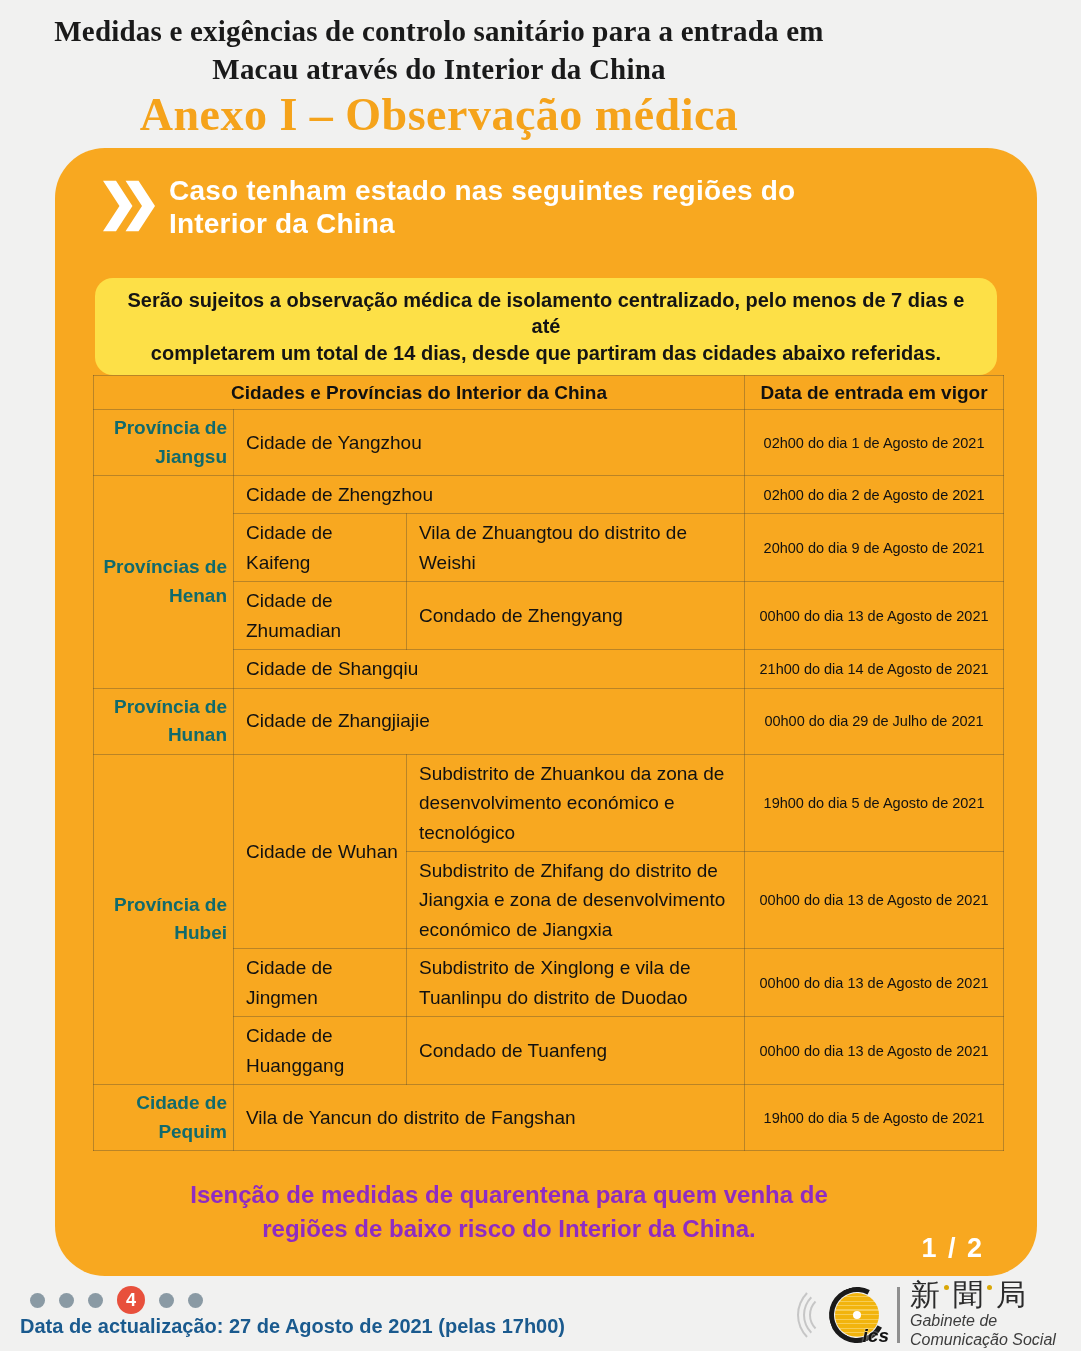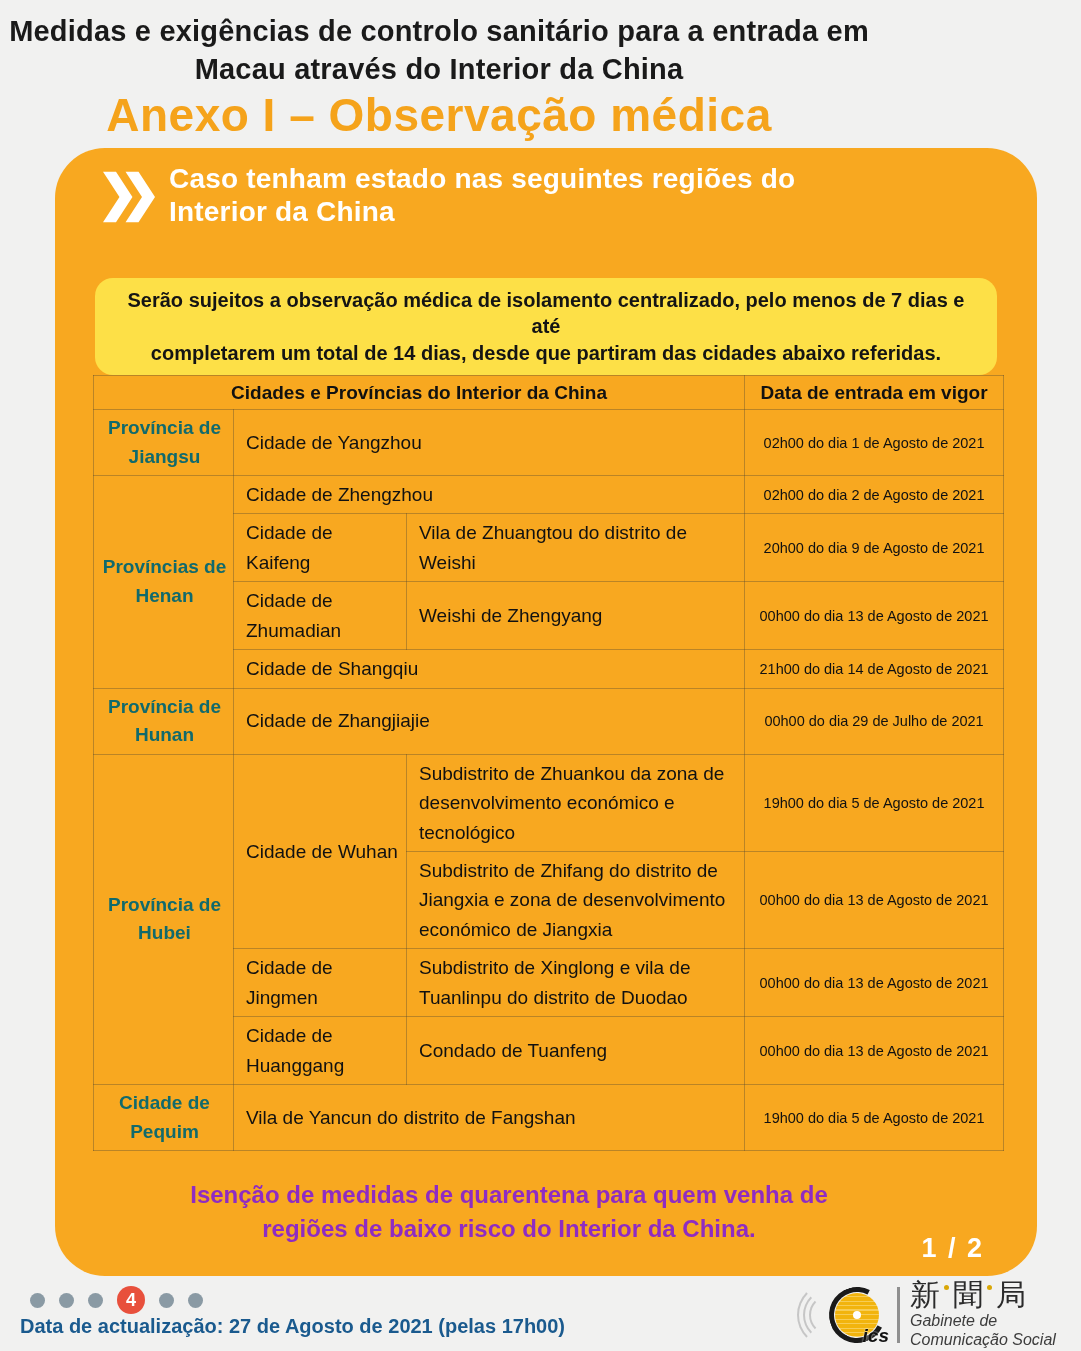--- a/index.html
+++ b/index.html
@@ -1,47 +1,47 @@
 <!DOCTYPE html>
 <html><head>
 <meta charset="utf-8">
 <style>
   * { margin:0; padding:0; box-sizing:border-box; }
   html,body { width:1081px; }
   body { font-family:"Liberation Sans", sans-serif; background:#f1f1f0; }
   #page { position:relative; width:1081px; height:1351px; background:#f1f1f0; overflow:hidden; }
 
   
-  .titles { position:absolute; top:12px; left:0; width:878px; text-align:center; }
+  .titles { position:absolute; top:12px; left:0; width:878px; text-align:center;font-family:Liberation Serif, serif; }
   .title-line { font-size:29px; font-weight:bold; color:#1a1a1a; line-height:1.32; letter-spacing:.2px; }
   .subtitle { font-size:46px; font-weight:bold; color:#f5a31b; line-height:1.05; margin-top:2px; letter-spacing:.5px; }
 
   
   .card { position:absolute; left:55px; top:148px; width:982px; height:1128px;
           background:#f8a820; border-radius:50px; }
 
-  .card-head { position:absolute; left:48px; top:12px; display:flex; align-items:flex-end; }
+  .card-head { position:absolute; left:48px; top:24px; display:flex; align-items:center; }
   .chevrons { width:52px; height:62px; margin-right:14px; flex:0 0 auto; }
   .card-head-text { color:#ffffff; font-size:28px; font-weight:bold; line-height:1.18; padding-top:2px; letter-spacing:.2px; }
 
   .notice { position:absolute; left:40px; top:130px; width:902px; min-height:66px;
             background:#fde047; border-radius:18px; padding:9px 24px;
             display:flex; flex-direction:column; justify-content:center; }
   .notice div { text-align:center; color:#141414; font-size:20px; font-weight:bold; line-height:1.32; }
 
   
   table.regions { position:absolute; left:38px; top:227px; width:910px;
                   border-collapse:collapse; table-layout:fixed;padding-left:32px; }
   table.regions col.c-prov { width:140px; }
   table.regions col.c-city { width:173px; }
   table.regions col.c-dist { width:338px; }
   table.regions col.c-date { width:259px; }
   table.regions th, table.regions td { border:1.5px solid rgba(84,74,50,.38); }
   table.regions th { font-size:19px; font-weight:bold; color:#111; text-align:center; padding:5px 4px; }
-  td.prov { font-size:19px; font-weight:bold; color:#116a6c; text-align:center;
+  td.prov { font-size:19px; font-weight:bold; color:#116a6c; text-align:right;
             vertical-align:middle; padding:4px 6px 4px 8px; line-height:1.5; }
   td.place { font-size:19px; color:#111; text-align:left; vertical-align:middle;
              padding:4px 8px 4px 12px; line-height:1.55; }
   td.date { font-size:14.5px; color:#111; text-align:center; vertical-align:middle;
             padding:2px 2px; white-space:nowrap; }
   tr.rh34 { height:34px; } tr.rh58 { height:58px; } tr.rh56 { height:56px; }
   tr.rh33 { height:33px; } tr.rh54 { height:54px; } tr.rh90 { height:90px; }
   tr.rh76 { height:76px; } tr.rh60 { height:60px; } tr.rh57 { height:57px; }
 
   
@@ -130,21 +130,21 @@
           <td class="place" colspan="2">Cidade de Zhengzhou</td>
           <td class="date">02h00 do dia 2 de Agosto de 2021</td>
         </tr>
         <tr class="rh56">
           <td class="place">Cidade de Kaifeng</td>
           <td class="place">Vila de Zhuangtou do distrito de Weishi</td>
           <td class="date">20h00 do dia 9 de Agosto de 2021</td>
         </tr>
         <tr class="rh58">
           <td class="place">Cidade de Zhumadian</td>
-          <td class="place">Weishi de Zhengyang</td>
+          <td class="place">Condado de Zhengyang</td>
           <td class="date">00h00 do dia 13 de Agosto de 2021</td>
         </tr>
         <tr class="rh33">
           <td class="place" colspan="2">Cidade de Shangqiu</td>
           <td class="date">21h00 do dia 14 de Agosto de 2021</td>
         </tr>
         <tr class="rh54">
           <td class="prov">Província de Hunan</td>
           <td class="place" colspan="2">Cidade de Zhangjiajie</td>
           <td class="date">00h00 do dia 29 de Julho de 2021</td>

